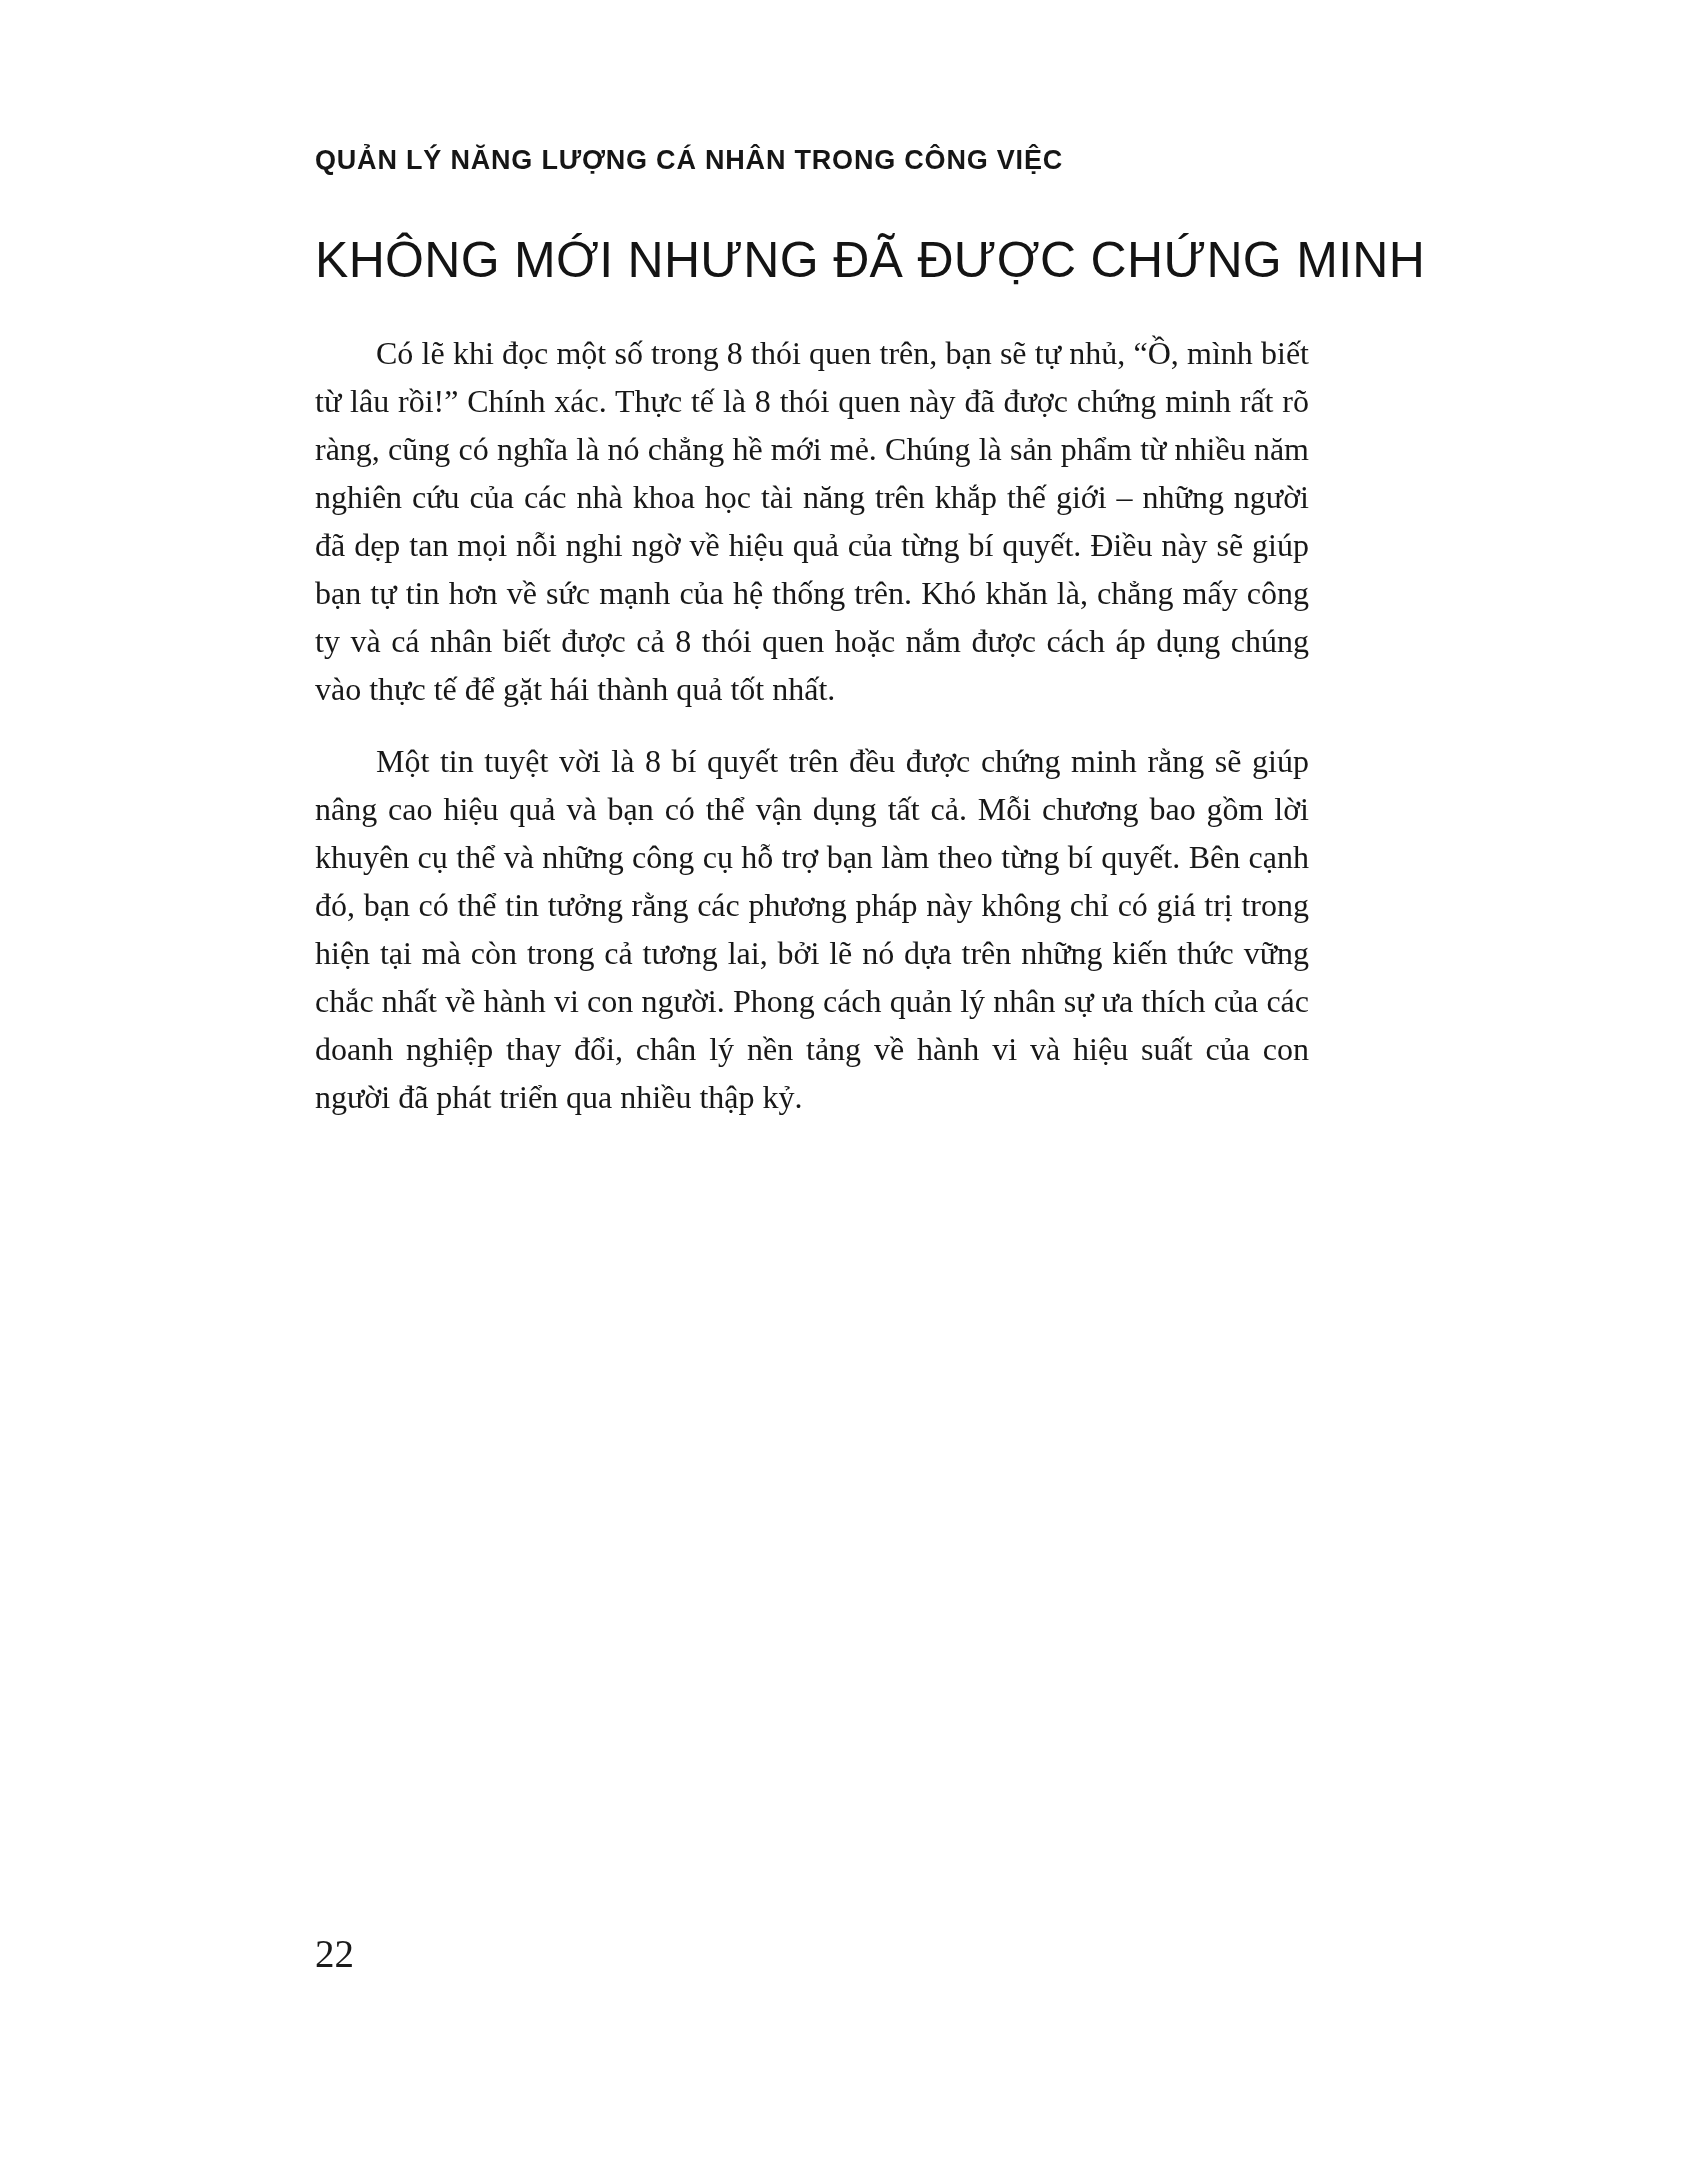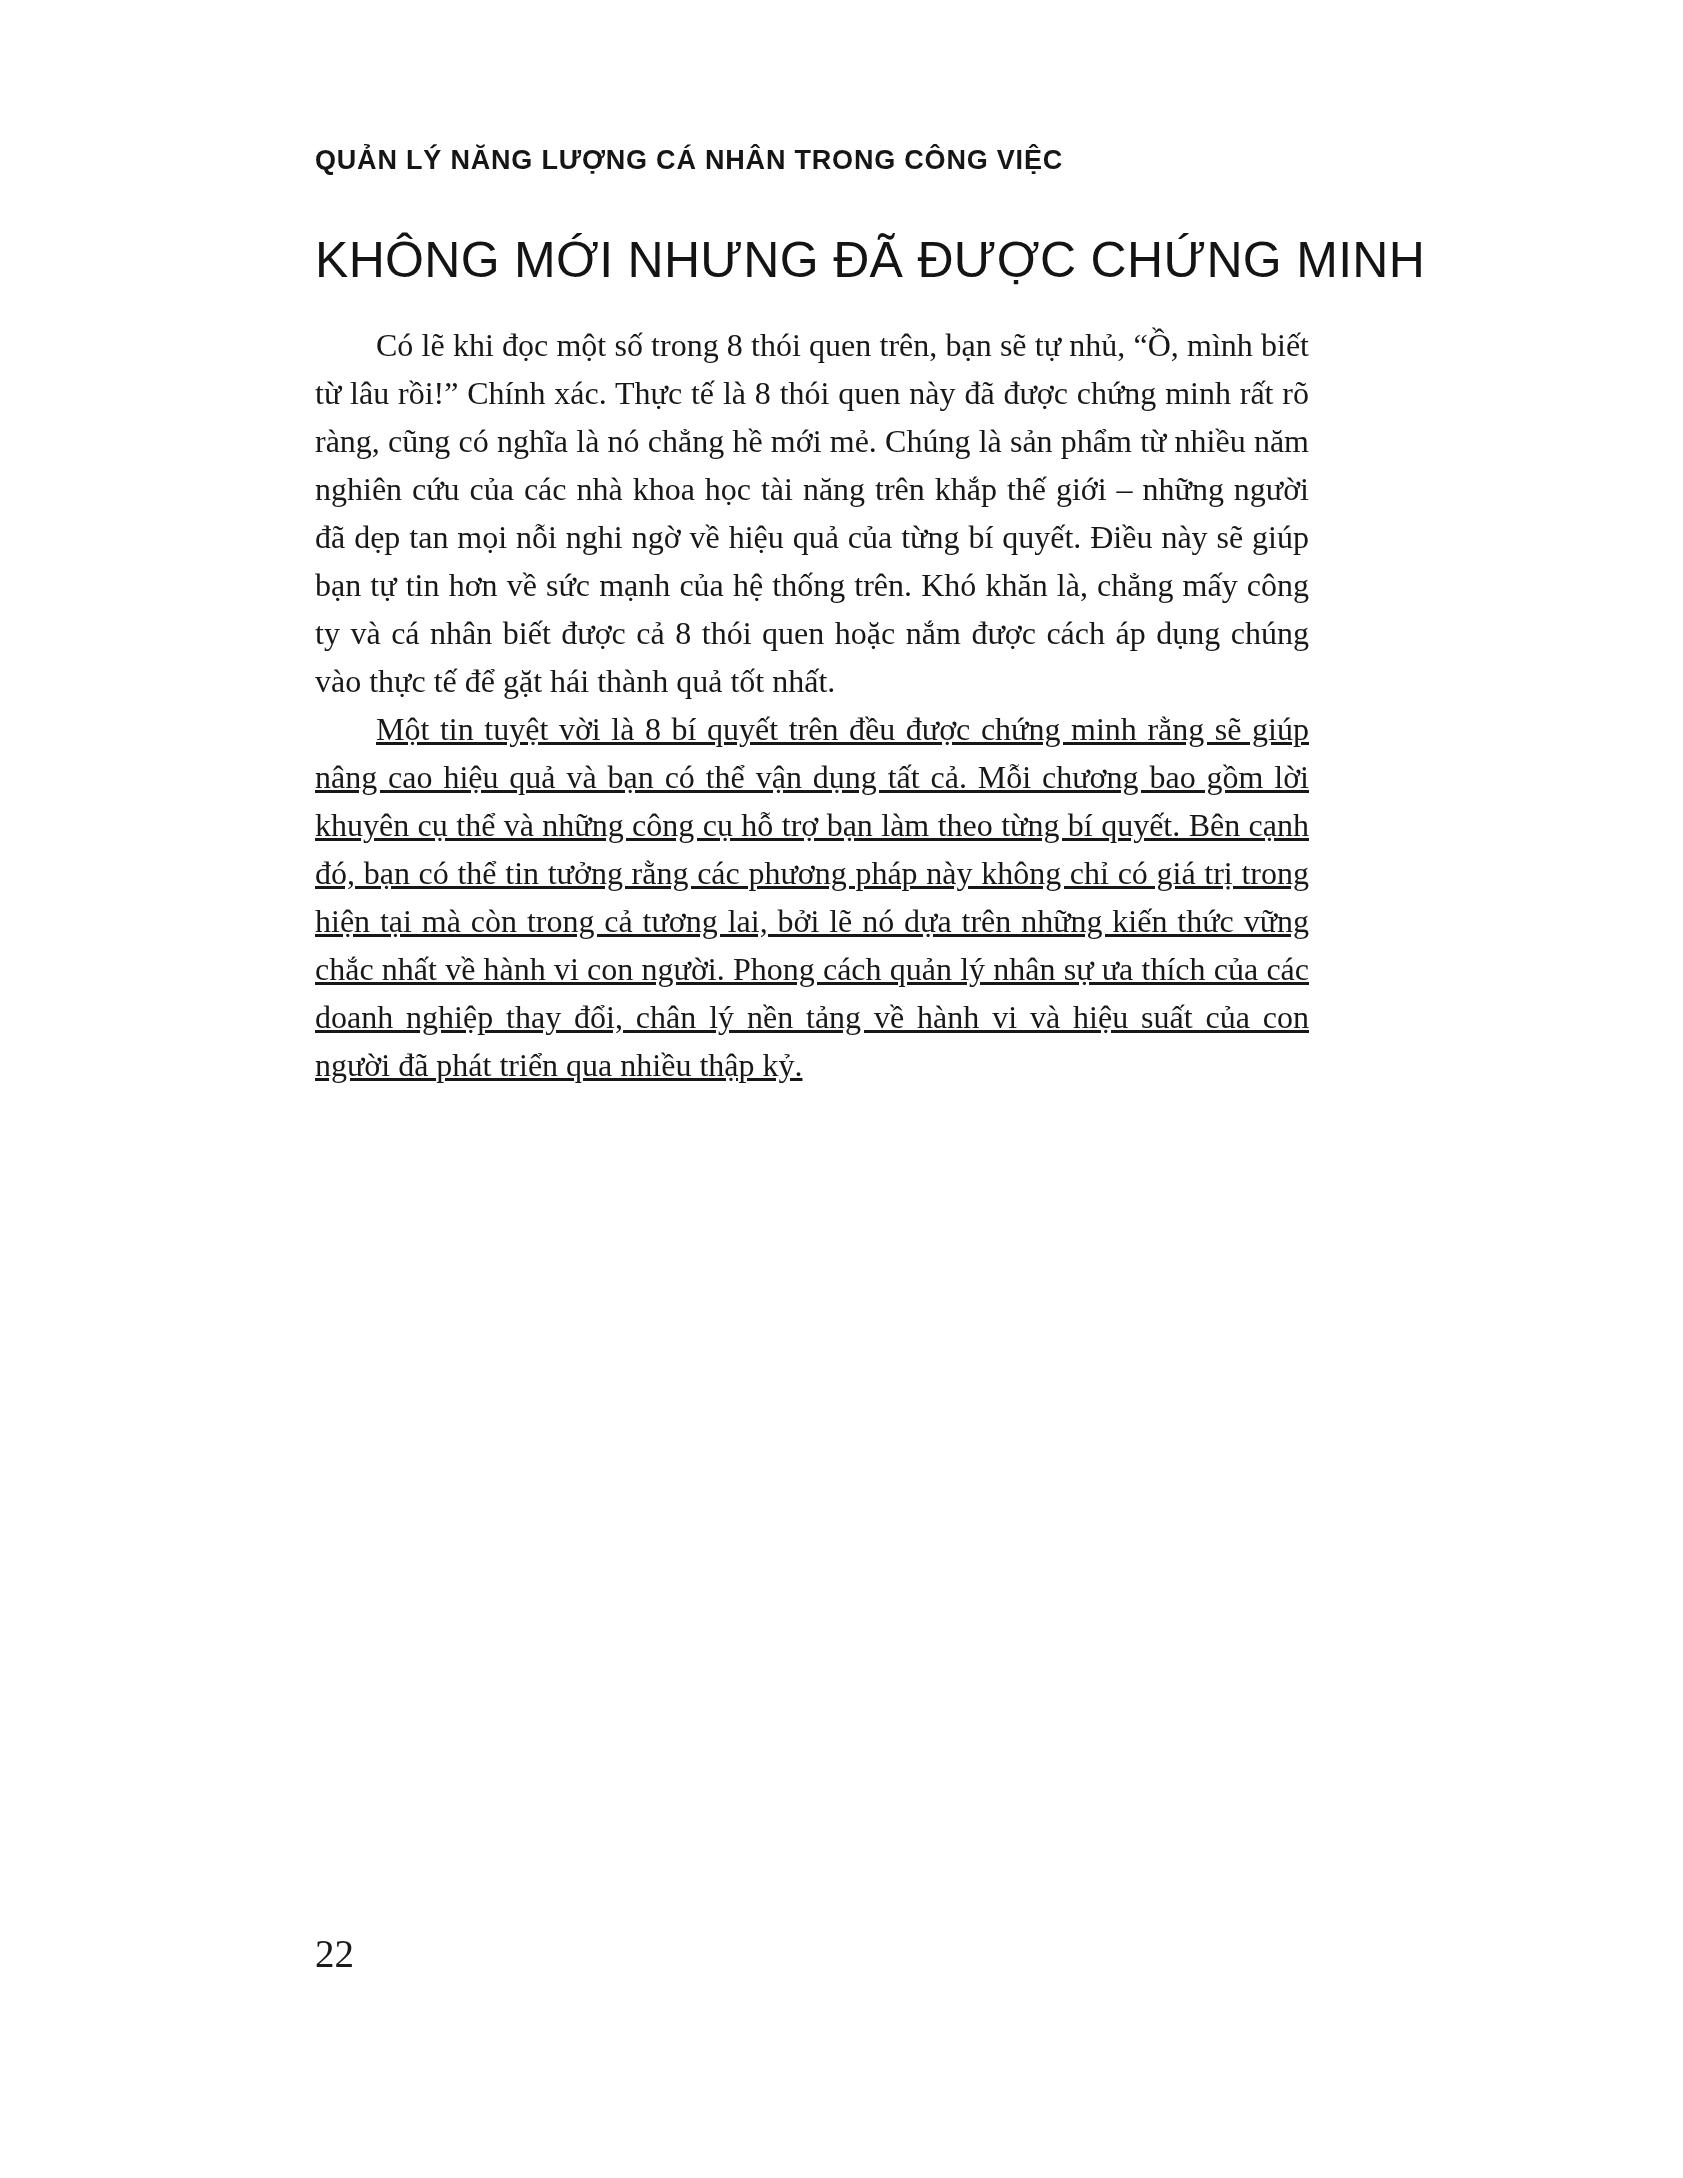--- a/index.html
+++ b/index.html
@@ -35,35 +35,35 @@
   }
 
   .section-heading {
     font-family: "Liberation Sans", sans-serif;
     font-weight: 400;
     font-size: 50px;
     letter-spacing: 0.3px;
     text-align: center;
     color: #141414;
     margin-top: 55px;
-    margin-bottom: 32px;
+    margin-bottom: 40px;
     white-space: nowrap;
   }
 
   .body-para {
     font-family: "Liberation Serif", serif;
     font-size: 32px;
     line-height: 48px;
     text-align: justify;
     text-indent: 61px;
     color: #181818;
   }
 
   .body-para + .body-para {
-    text-decoration: underline;
+    margin-top: 24px;
   }
 
   .page-number {
     position: absolute;
     left: 315px;
     top: 1931px;
     font-family: "Liberation Serif", serif;
     font-size: 39px;
     color: #1a1a1a;
   }

